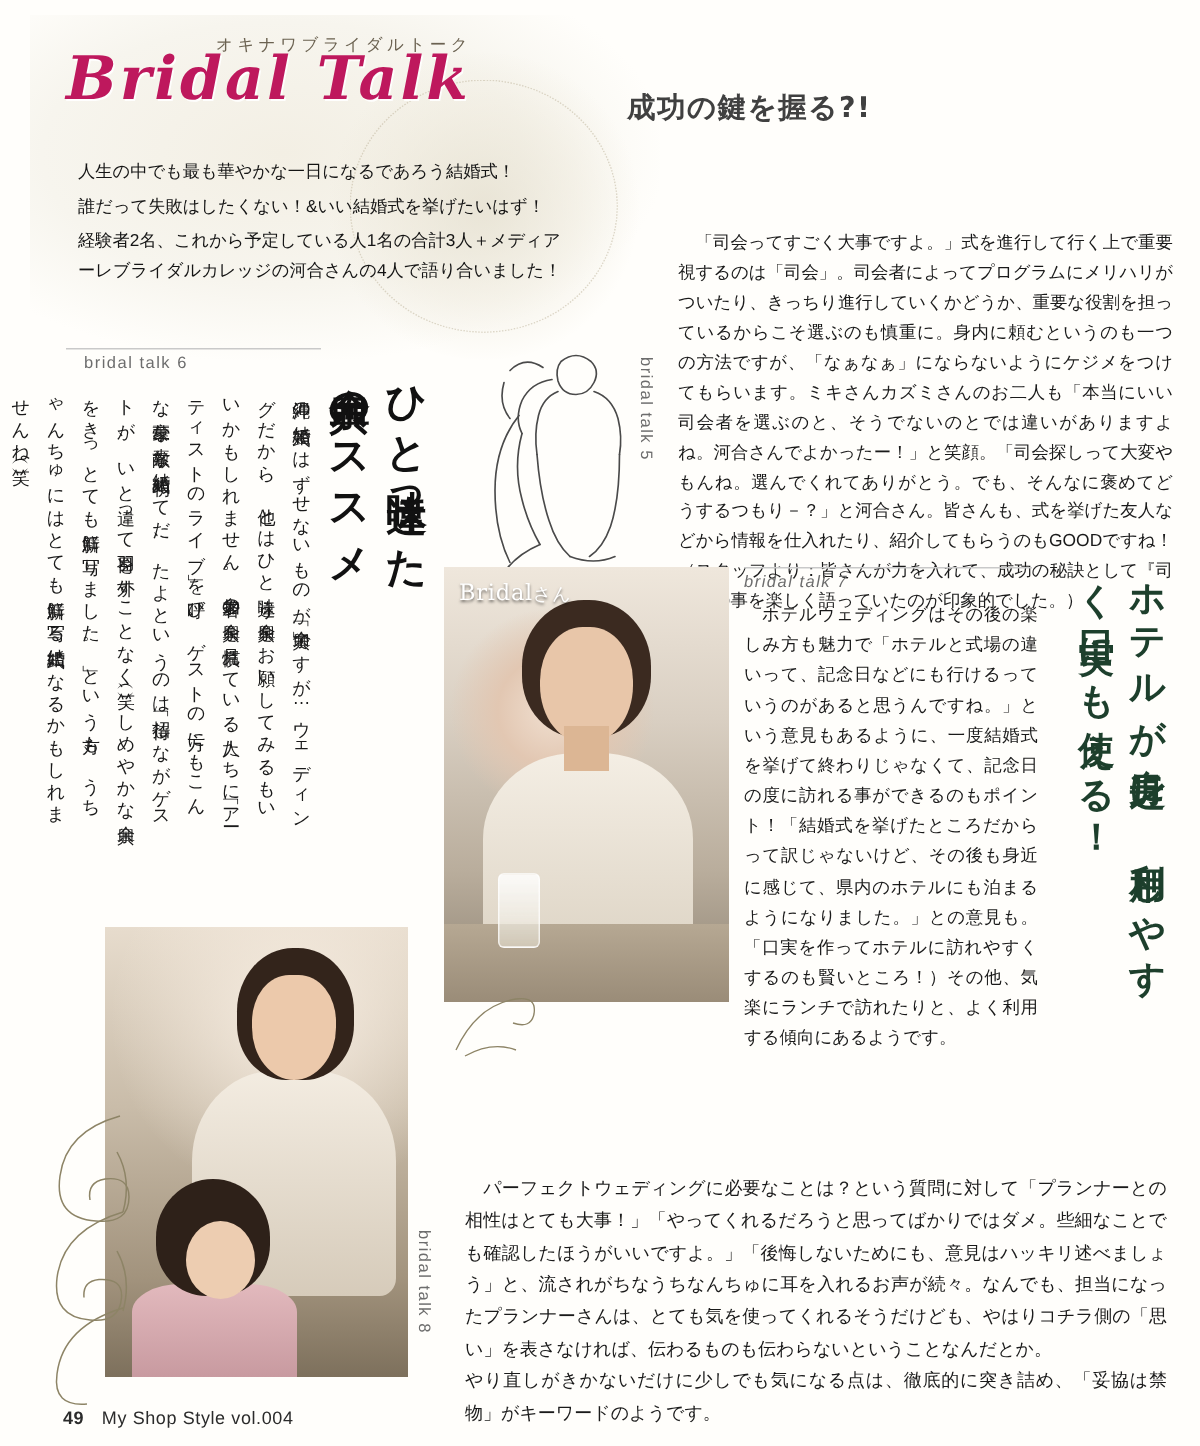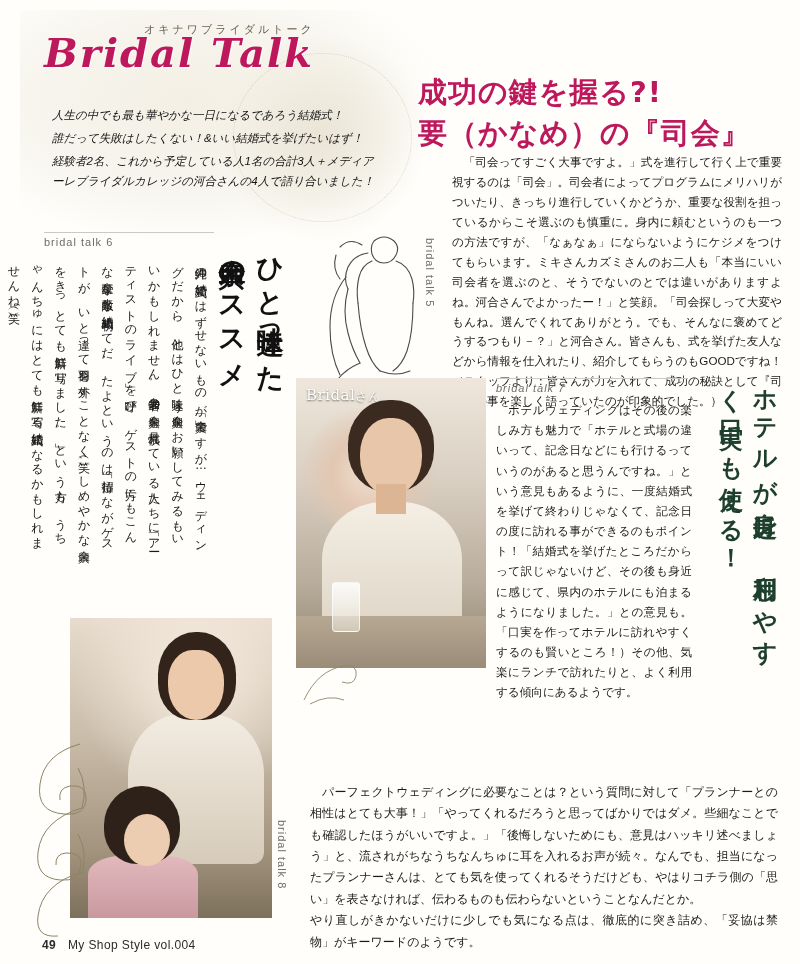--- a/index.html
+++ b/index.html
@@ -79,35 +79,34 @@
 
   
   .intro {
     position: absolute;
     left: 52px;
     top: 105px;
     width: 330px;
     font-size: 11.5px;
     line-height: 1.75;
     color: #141414;
-    font-style: italic;
   }
   .intro p { margin: 0 0 3px 0; }
 
   
   .headline-success {
     position: absolute;
     left: 418px;
-    top: 72px;
+    top: 59px;
     width: 370px;
     font-family: "DejaVu Sans", sans-serif;
     font-weight: 700;
-    font-size: 29px;
+    font-size: 19px;
     line-height: 1.42;
-    color: #be185d;
+    color: #404040;
     letter-spacing: 1px;
   }
 
   
   .talk5-body {
     position: absolute;
     left: 452px;
     top: 152px;
     width: 330px;
     font-size: 11.6px;
@@ -372,30 +371,29 @@
   </div>
 
   <div class="intro">
     <p>人生の中でも最も華やかな一日になるであろう結婚式！</p>
     <p>誰だって失敗はしたくない！&amp;いい結婚式を挙げたいはず！</p>
     <p>経験者2名、これから予定している人1名の合計3人＋メディアーレブライダルカレッジの河合さんの4人で語り合いました！</p>
   </div>
 
   <div class="headline-success">
     <div>成功の鍵を握る?!</div>
-    <div>要（かなめ）の『司会』</div>
   </div>
 
   <div class="label-v" style="left:424px; top:238px; height:110px;">bridal talk 5</div>
   <div class="talk5-body">
     <p>　「司会ってすごく大事ですよ。」式を進行して行く上で重要視するのは「司会」。司会者によってプログラムにメリハリがついたり、きっちり進行していくかどうか、重要な役割を担っているからこそ選ぶのも慎重に。身内に頼むというのも一つの方法ですが、「なぁなぁ」にならないようにケジメをつけてもらいます。ミキさんカズミさんのお二人も「本当にいい司会者を選ぶのと、そうでないのとでは違いがありますよね。河合さんでよかったー！」と笑顔。「司会探しって大変やもんね。選んでくれてありがとう。でも、そんなに褒めてどうするつもり－？」と河合さん。皆さんも、式を挙げた友人などから情報を仕入れたり、紹介してもらうのもGOODですね！（スタッフより：皆さんが力を入れて、成功の秘訣として『司会』の事を楽しく語っていたのが印象的でした。）</p>
   </div>
 
   <div class="rule-h" style="left:44px; top:232px; width:170px;"></div>
-  <div class="label-h" style="left:44px; top:236px;">bridal talk 6</div>
+  <div class="label-h" style="left:56px; top:236px;">bridal talk 6</div>
 
   <div class="vhead" style="left:252px; top:238px; font-size:27px; height:230px;">ひと味違った</div>
   <div class="vhead" style="left:214px; top:238px; font-size:27px; height:200px;">余興のススメ</div>
 
   <div class="vblock" style="left:44px; top:258px; width:168px; height:290px;">沖縄の結婚式ではずせないものが「余興」ですが…ウェディングだから、他とはひと味違う余興をお願いしてみるもいいかもしれません。参加者の余興を見慣れている人たちに「アーティストのライブ」を呼び、ゲストの方にもこんな豪華な素敵な結婚式初めてだ、たよというのは「招待しながゲストが、いと違って羽目を外すことなく（笑）、しめやかな余興をきっとても新鮮に写りました。」という方も、うちゃんちゅにはとても新鮮に写る結婚式になるかもしれませんね（笑）</div>
 
   <svg class="sketch" viewBox="0 0 140 160">
     <g fill="none" stroke="#4a4a4a" stroke-width="1.1" stroke-linecap="round">
       <path d="M74 16 q10 -8 20 0 q6 6 2 14 q-4 8 -12 8 q-9 0 -12 -9 q-2 -8 2 -13z"></path>
       <path d="M72 36 q-10 4 -13 16 q-3 12 -1 26"></path>

